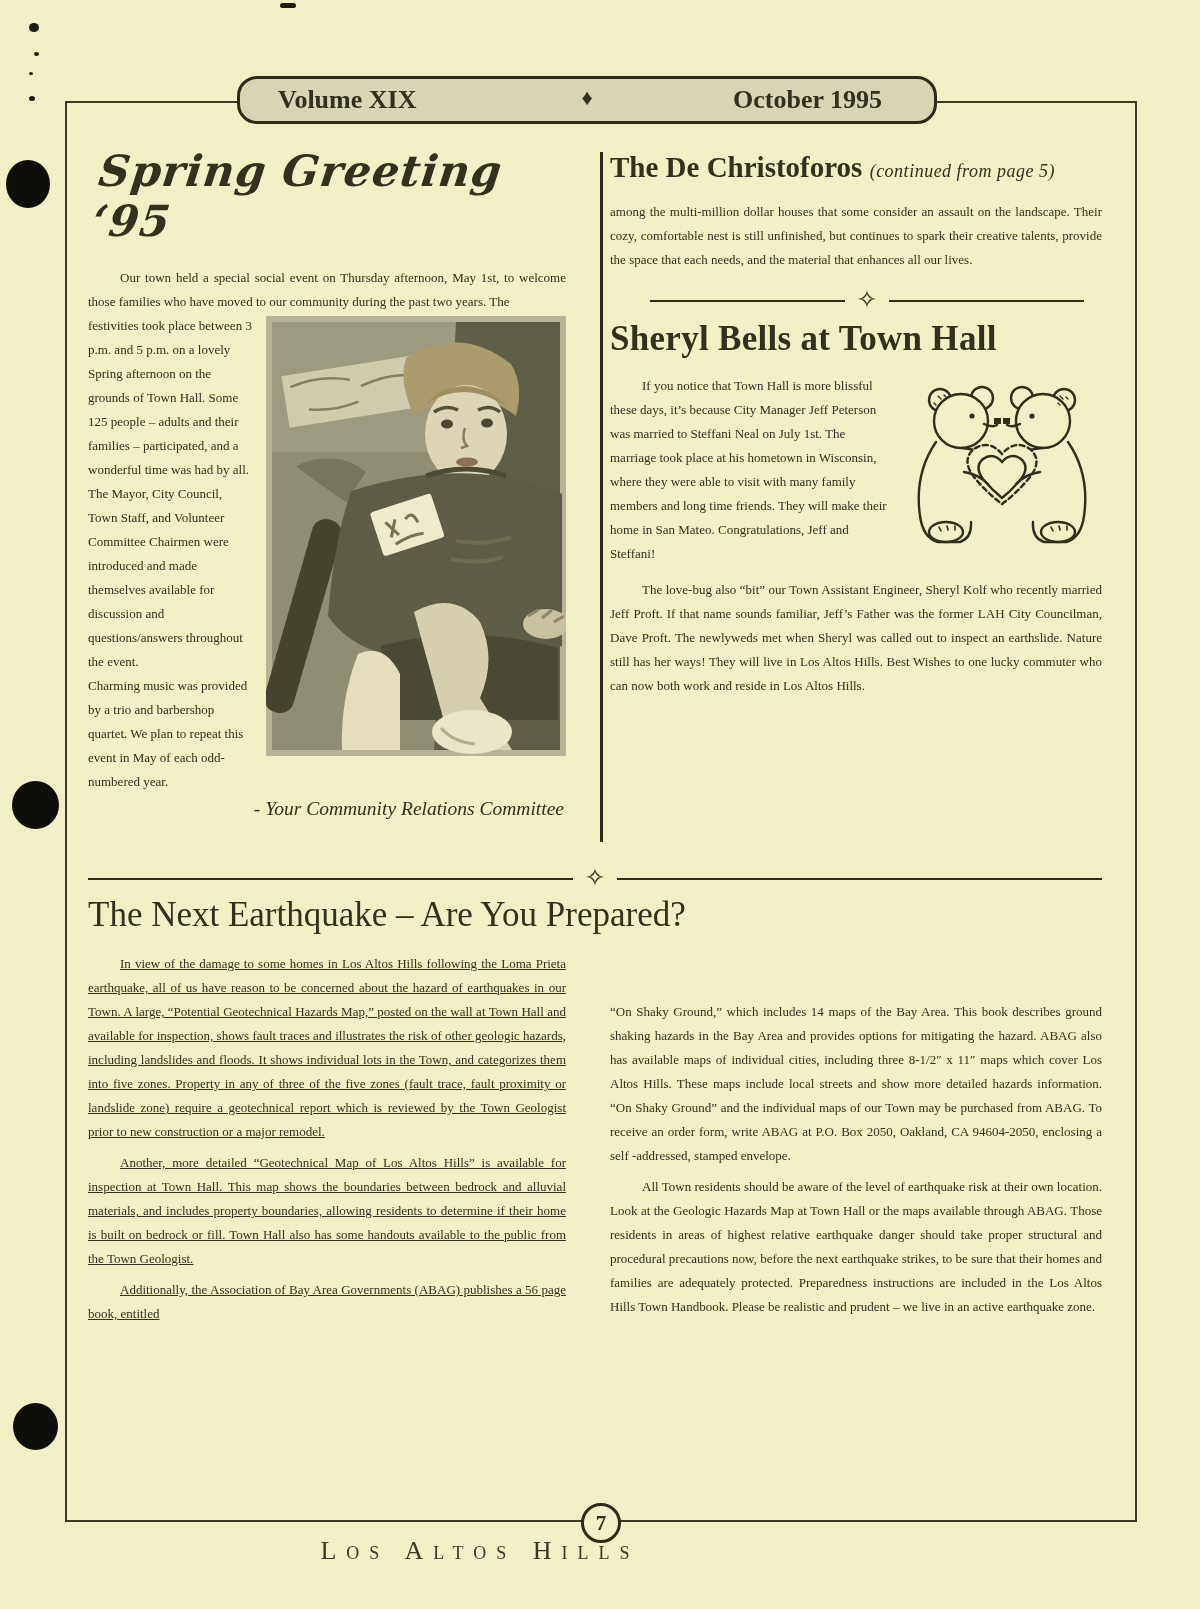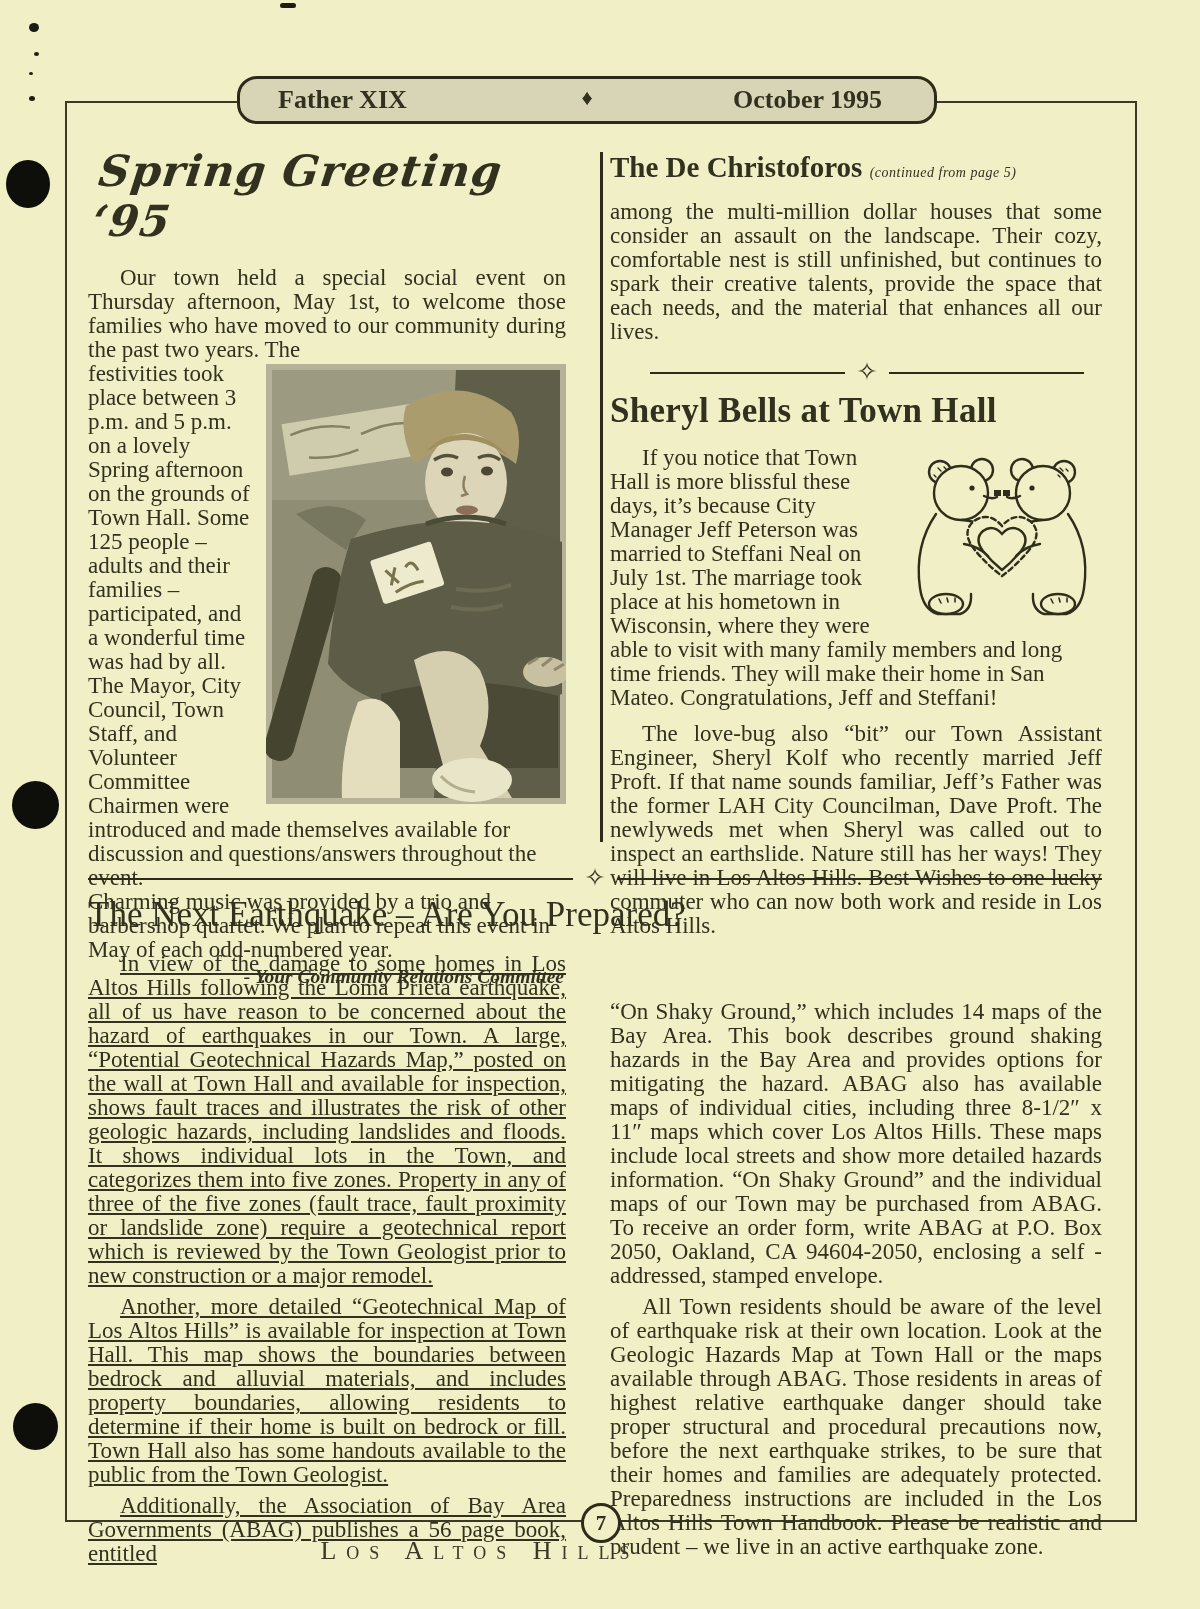--- a/index.html
+++ b/index.html
@@ -13,29 +13,29 @@
   
   .banner{position:absolute;left:237px;top:76px;width:694px;height:42px;background:#d8d5b6;
           border:3px solid #2c2b1a;border-radius:20px;z-index:2;font-weight:bold;font-size:26px;}
   .banner .vol{position:absolute;left:38px;top:6px;}
   .banner .dia{position:absolute;left:50%;top:6px;transform:translateX(-50%);font-size:22px;}
   .banner .date{position:absolute;right:52px;top:6px;}
   
   .col-divider{position:absolute;left:600px;top:152px;width:3px;height:690px;background:#2d2c1b;}
   .leftcol{position:absolute;left:88px;top:146px;width:478px;}
   .rightcol{position:absolute;left:610px;top:152px;width:492px;}
-  p.body{font-size:23px;line-height:24px;margin:0;text-align:justify;}
+  p.body{font-size:13px;line-height:24px;margin:0;text-align:justify;}
   p.body.noj{text-align:left;}
   .indent{text-indent:32px;}
   h1.script{font-family:"DejaVu Serif",serif;font-style:italic;font-weight:bold;font-size:43px;
             margin:0 0 20px 2px;transform:skewX(-7deg);transform-origin:left bottom;letter-spacing:1px;}
   h2.dc{font-size:29px;margin:0 0 18px 0;line-height:1.05;}
-  h2.dc .cont{font-size:14px;font-weight:normal;font-style:italic;letter-spacing:0.5px;}
+  h2.dc .cont{font-size:18px;font-weight:normal;font-style:italic;letter-spacing:0.5px;}
   h2.wb{font-size:35px;margin:8px 0 16px 0;line-height:1.05;letter-spacing:0.3px;}
-  .sig{font-style:italic;font-size:19.5px;text-align:right;margin:4px 2px 0 0;font-weight:bold;}
+  .sig{font-style:italic;font-size:19.5px;text-align:right;margin:4px 2px 0 0;}
   
   .photo{float:right;width:300px;height:440px;margin:2px 0 8px 12px;}
   .bears{float:right;width:200px;height:170px;margin:2px 0 6px 10px;}
   .clearfix::after{content:"";display:block;clear:both;}
   
   .divider{display:flex;align-items:center;gap:12px;}
   .divider .line{flex:1;height:2px;background:#2d2c1b;}
   .divider .star{font-size:25px;line-height:1;color:#2d2c1b;transform:translateY(-1px);}
   .divider.small{margin:16px 18px 6px 40px;}
   .full-divider{position:absolute;left:88px;top:866px;width:1014px;}
@@ -60,21 +60,21 @@
   <div class="punch" style="left:13px;top:1403px;width:45px;height:47px;"></div>
   <div class="speck" style="left:29px;top:23px;width:10px;height:9px;"></div>
   <div class="speck" style="left:34px;top:52px;width:5px;height:4px;"></div>
   <div class="speck" style="left:29px;top:72px;width:4px;height:3px;"></div>
   <div class="speck" style="left:29px;top:96px;width:6px;height:5px;"></div>
   <div class="speck" style="left:280px;top:3px;width:16px;height:5px;border-radius:3px;"></div>
 
   <div class="frame"></div>
 
   <div class="banner">
-    <span class="vol">Father XIX</span>
+    <span class="vol">Volume XIX</span>
     <span class="dia">♦</span>
     <span class="date">October 1995</span>
   </div>
 
   <div class="col-divider"></div>
 
   <div class="leftcol">
     <h1 class="script">Spring Greeting ‘95</h1>
     <p class="body indent">Our town held a special social event on Thursday afternoon, May 1st, to welcome those families who have moved to our community during the past two years. The</p>
     <div class="clearfix">

